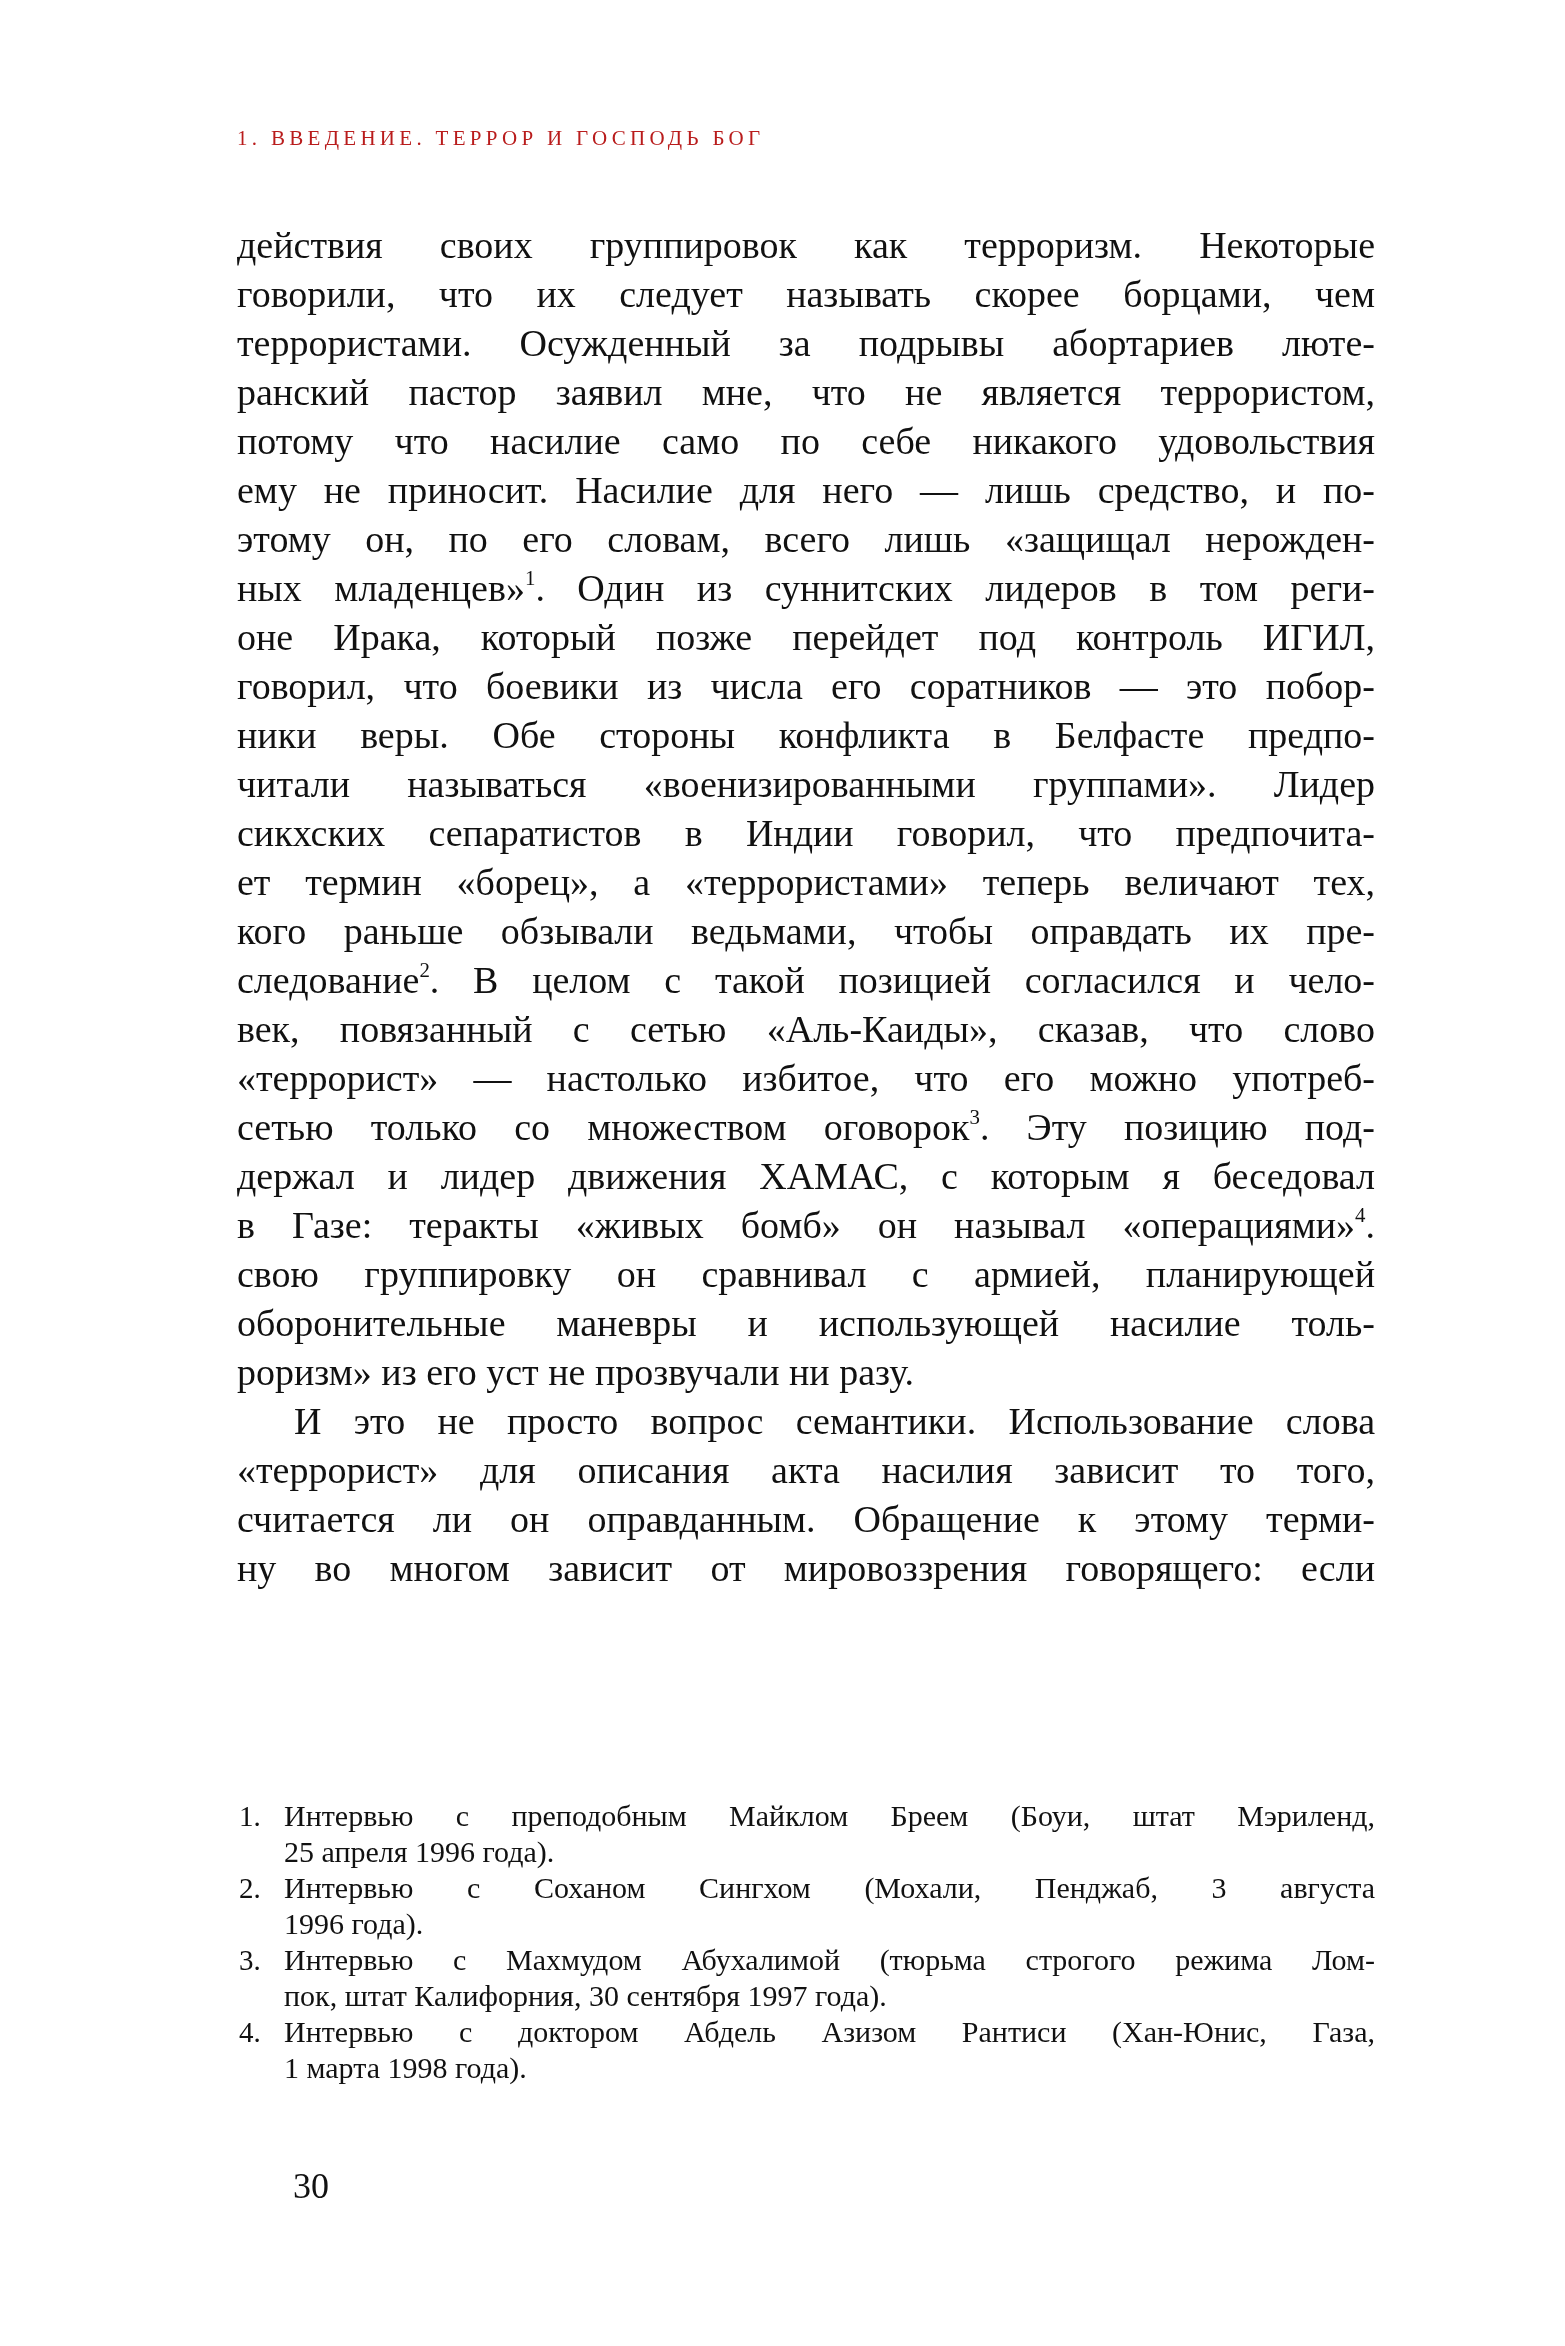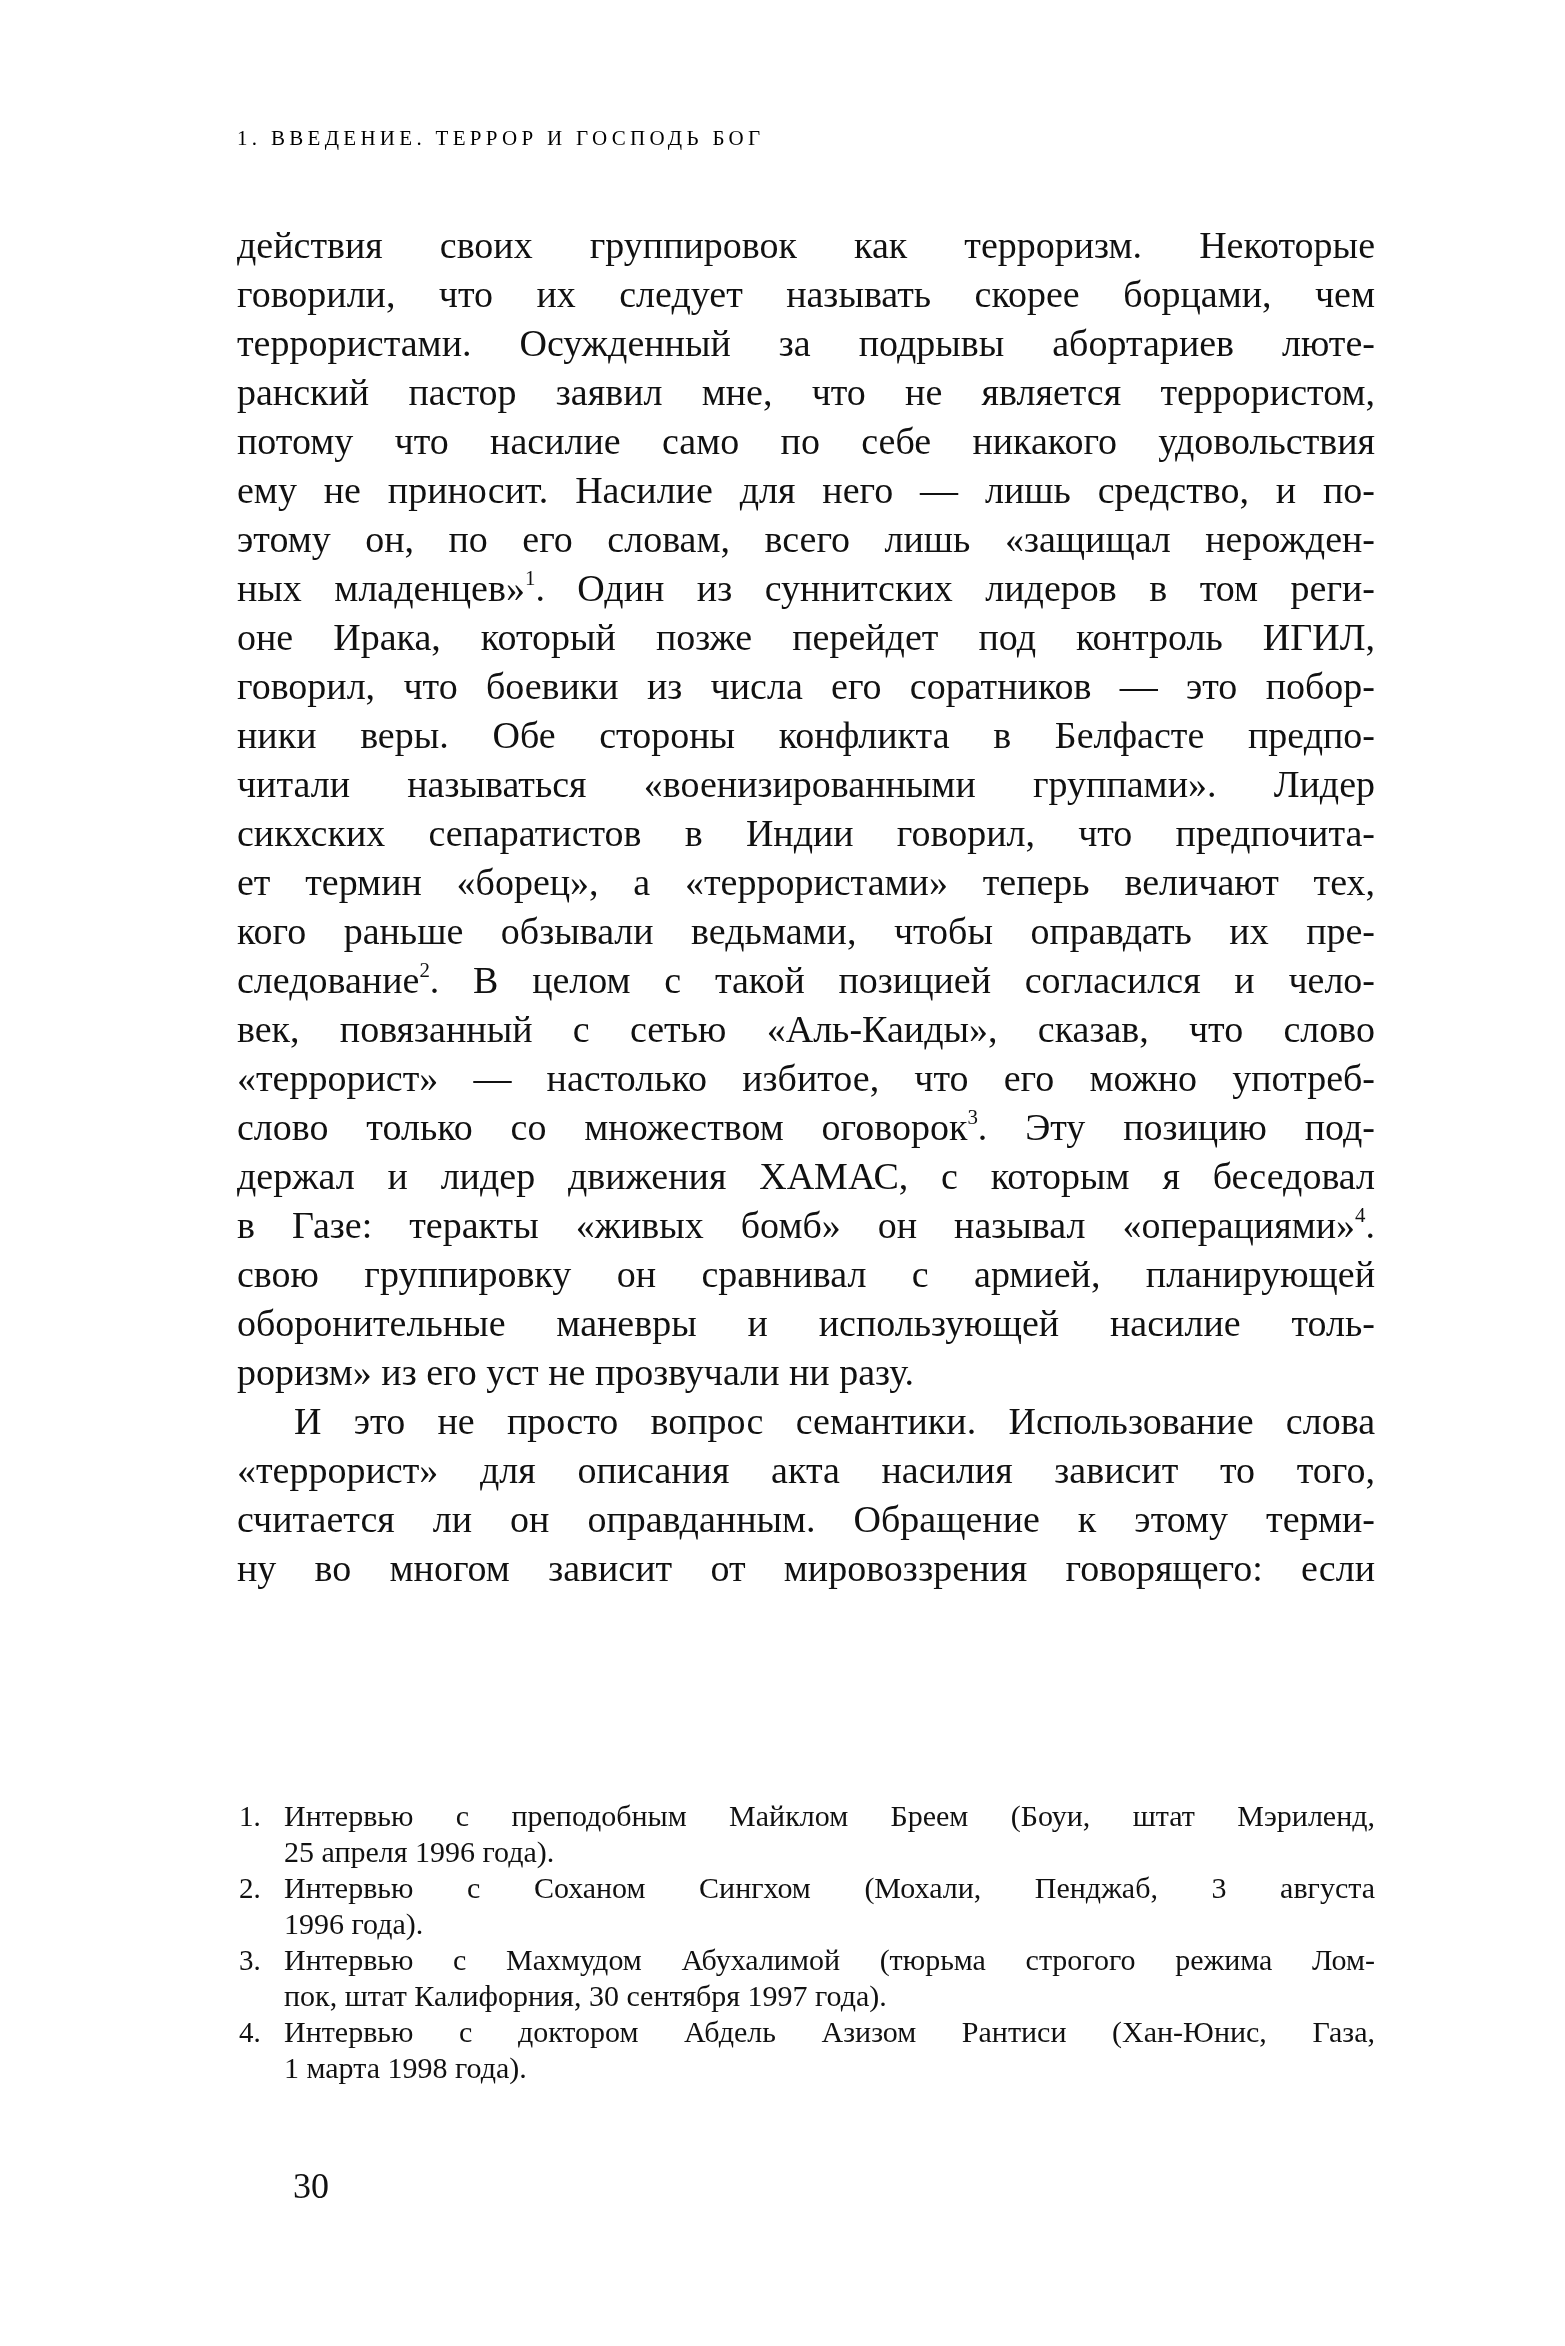--- a/index.html
+++ b/index.html
@@ -1,19 +1,19 @@
 <!DOCTYPE html>
 <html style="font-size:15px"><head>
 <meta charset="utf-8">
 <style>
   html, body { margin: 0; padding: 0; background: #ffffff; }
   body { width: 1565px; height: 2347px; position: relative; overflow: hidden; color: #111111;
          font-family: "Liberation Serif", "DejaVu Serif", serif; }
   .running-head { position: absolute; left: 237px; top: 126px; font-size: 21px; letter-spacing: 4.3px;
-                  text-transform: uppercase; color: #000000; white-space: nowrap; }
+                  text-transform: uppercase; color: #b91c1c; white-space: nowrap; }
   .body-text { position: absolute; left: 237px; top: 221px; width: 1138px; }
   .line { display: block; font-size: 38px; height: 49px; line-height: 49px;
           text-align: justify; text-align-last: justify; white-space: nowrap; }
   .line.last { text-align-last: left; }
   .line.indent { padding-left: 57px; }
   .footnotes { position: absolute; left: 237px; top: 1798px; width: 1138px; }
   .fn { position: relative; padding-left: 47px; }
   .fn-num { position: absolute; left: 1.9px; top: 0; font-size: 29px; line-height: 36px; }
   .fn-line { display: block; font-size: 30px; height: 36px; line-height: 36px;
              text-align: justify; text-align-last: justify; white-space: nowrap; }
@@ -38,21 +38,21 @@
     <span class="line"><span>оне Ирака, который позже перейдет под контроль ИГИЛ,</span></span>
     <span class="line"><span>говорил, что боевики из числа его соратников — это побор-</span></span>
     <span class="line"><span>ники веры. Обе стороны конфликта в Белфасте предпо-</span></span>
     <span class="line"><span>читали называться «военизированными группами». Лидер</span></span>
     <span class="line"><span>сикхских сепаратистов в Индии говорил, что предпочита-</span></span>
     <span class="line"><span>ет термин «борец», а «террористами» теперь величают тех,</span></span>
     <span class="line"><span>кого раньше обзывали ведьмами, чтобы оправдать их пре-</span></span>
     <span class="line"><span>следование</span><sup>2</sup><span>. В целом с такой позицией согласился и чело-</span></span>
     <span class="line"><span>век, повязанный с сетью «Аль-Каиды», сказав, что слово</span></span>
     <span class="line"><span>«террорист» — настолько избитое, что его можно употреб-</span></span>
-    <span class="line"><span>слово только со множеством оговорок</span><sup>3</sup><span>. Эту позицию под-</span></span>
+    <span class="line"><span>сетью только со множеством оговорок</span><sup>3</sup><span>. Эту позицию под-</span></span>
     <span class="line"><span>держал и лидер движения ХАМАС, с которым я беседовал</span></span>
     <span class="line"><span>в Газе: теракты «живых бомб» он называл «операциями»</span><sup>4</sup><span>.</span></span>
     <span class="line"><span>свою группировку он сравнивал с армией, планирующей</span></span>
     <span class="line"><span>оборонительные маневры и использующей насилие толь-</span></span>
     <span class="line last"><span>роризм» из его уст не прозвучали ни разу.</span></span>
     <span class="line indent"><span>И это не просто вопрос семантики. Использование слова</span></span>
     <span class="line"><span>«террорист» для описания акта насилия зависит то того,</span></span>
     <span class="line"><span>считается ли он оправданным. Обращение к этому терми-</span></span>
     <span class="line"><span>ну во многом зависит от мировоззрения говорящего: если</span></span>
   </div>

